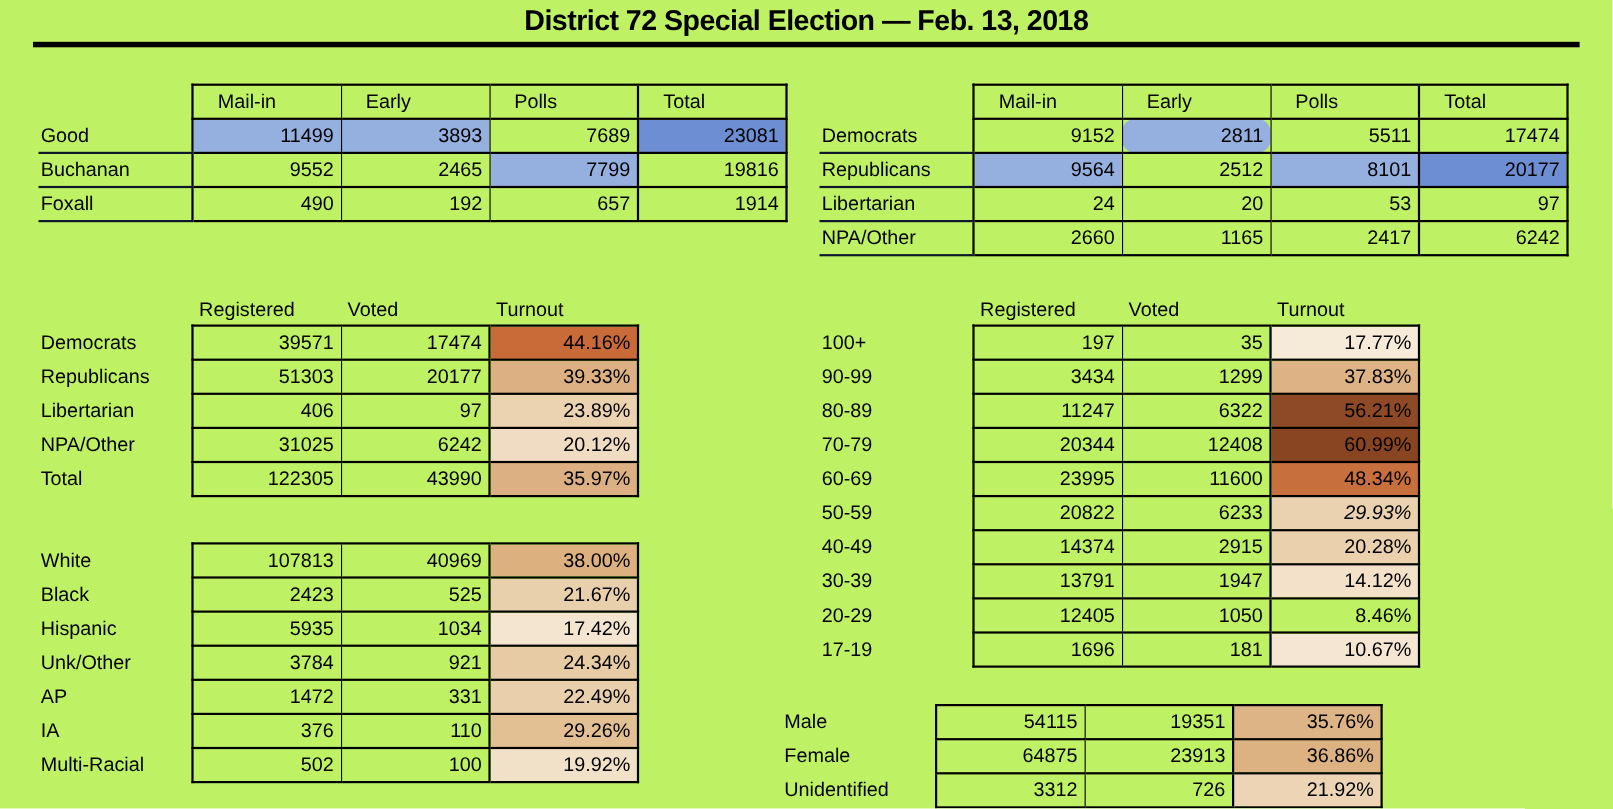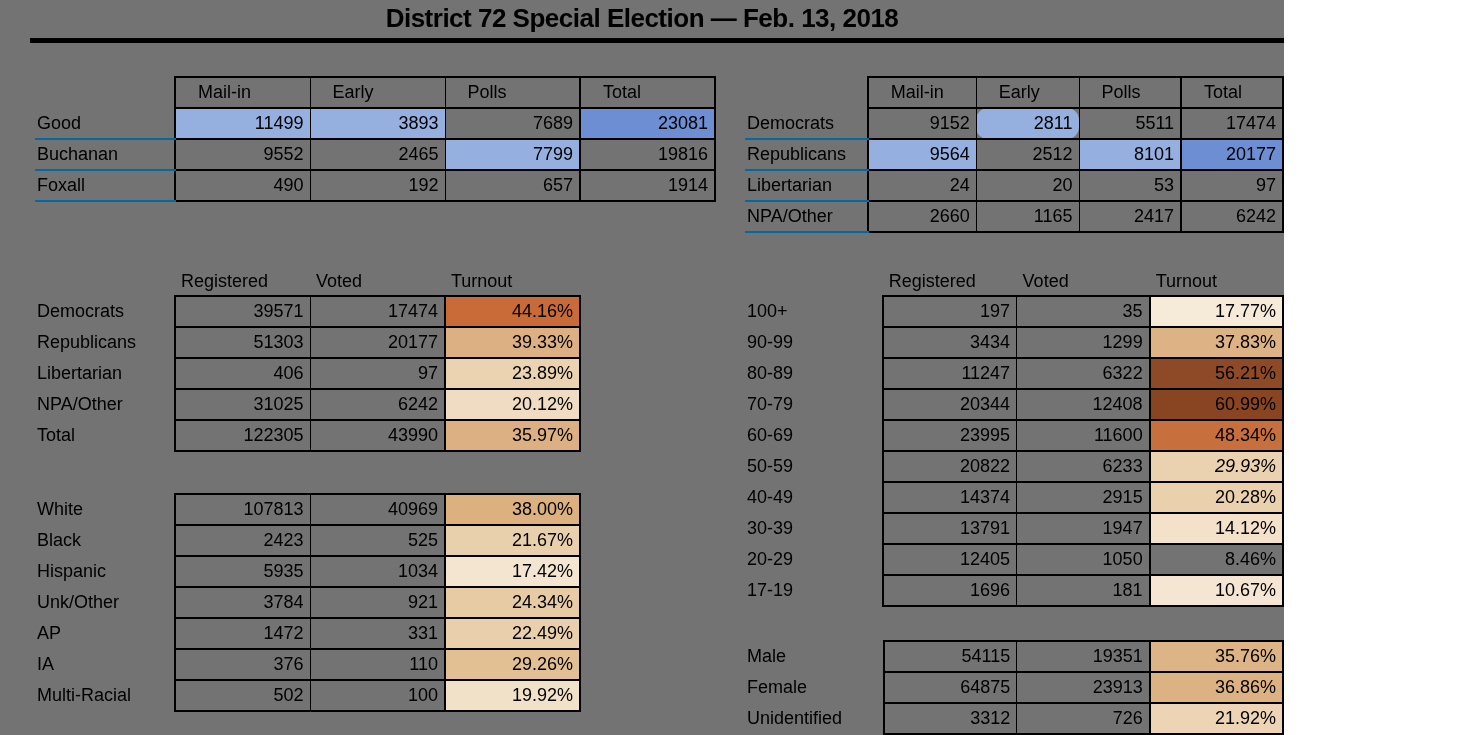--- a/index.html
+++ b/index.html
@@ -1,16 +1,16 @@
 <!DOCTYPE html>
 <html><head>
 <meta charset="utf-8">
 <style>
   html,body{margin:0;padding:0;background:#fff;}
-  #page{position:relative;width:1284px;height:735px;background:#737373;
+  #page{position:relative;width:1466px;height:735px;background:#bef264;
         font-family:"Liberation Sans",sans-serif;color:#000;overflow:hidden;}
   #title{position:absolute;left:0;top:3px;width:100%;text-align:center;
          font-size:26px;font-weight:bold;letter-spacing:-0.5px;}
   #rule{position:absolute;left:30px;top:38px;width:1406px;height:5px;background:#000;}
 
   table{border-collapse:collapse;position:absolute;table-layout:fixed;}
   td{height:31px;box-sizing:border-box;font-size:18px;vertical-align:middle;
      white-space:nowrap;overflow:hidden;padding:0;}
   col.lblcol{width:140px;} col.datacol{width:135px;}
 
@@ -21,21 +21,21 @@
        text-align:left;padding-left:22px;}
   
   .oL{border-left-width:2.5px!important;}
   .oR{border-right-width:2.5px!important;}
   .oT{border-top-width:2.5px!important;}
   .oB{border-bottom-width:2.5px!important;}
   .tk{border-left-width:2.5px!important;} 
 
   
   td.lb{border:none;text-align:left;padding-left:2px;}
-  td.lbb{border-bottom:2px solid #0369a1;}
+  td.lbb{border-bottom:2px solid #0f172a;}
   
   td.ph{border:none;text-align:left;padding-left:6px;height:28px;font-size:18px;}
 </style>
 </head>
 <body>
 
 <div id="page">
   <div id="title">District 72 Special Election — Feb. 13, 2018</div>
   <div id="rule"></div>
 
@@ -296,21 +296,21 @@
     </tr>
     <tr>
       <td class="lb">17-19</td>
       <td class="c oL oB">1696</td>
       <td class="c oB">181</td>
       <td class="c tk oR oB" style="background-color: rgb(244, 230, 211);">10.67%</td>
     </tr>
   </tbody>
     </table>
 
-  <table style="left:745px;top:640px;">
+  <table style="left:711px;top:640px;">
     <colgroup>
         <col class="lblcol">
         <col class="datacol">
         <col class="datacol">
         <col class="datacol">
       </colgroup>
     <tbody>
         <tr>
       <td class="lb">Male</td>
       <td class="c oL oT">54115</td>

